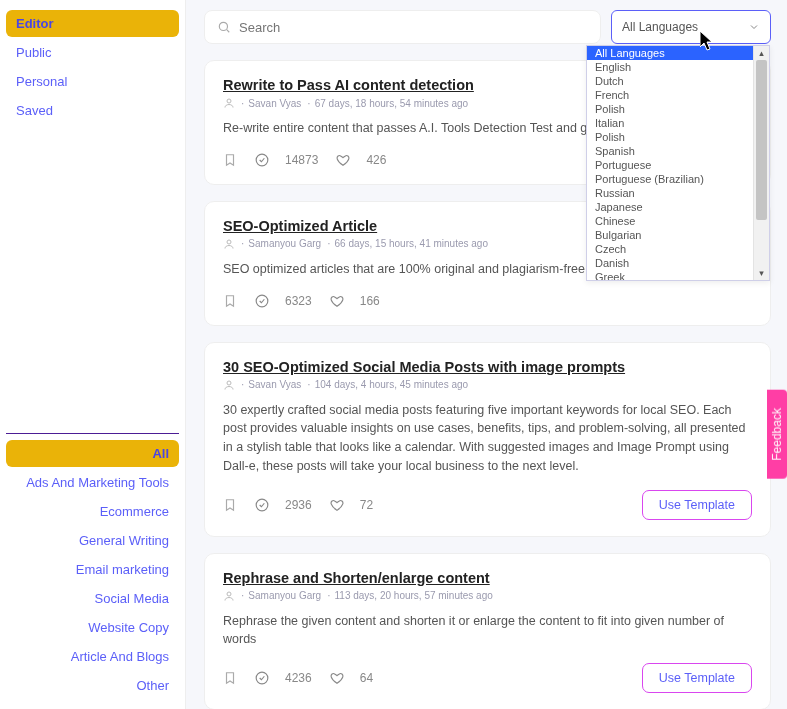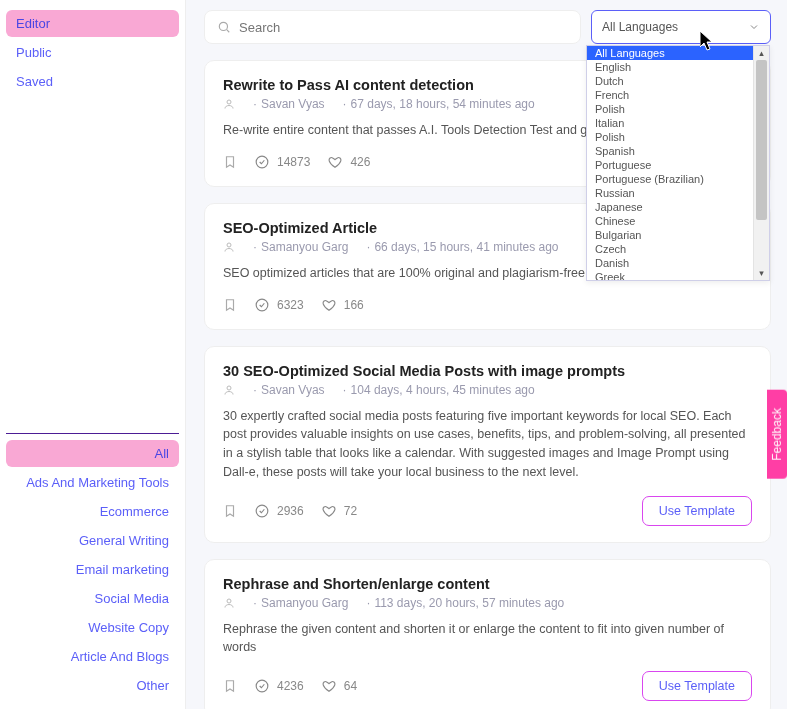--- a/index.html
+++ b/index.html
@@ -28,22 +28,23 @@
   .nav-item {
     display: block;
     padding: 6px 10px;
     border-radius: 6px;
     color: #5b5ff8;
     cursor: pointer;
     margin: 2px 0;
     font-size: 13px;
   }
   .nav-item.active {
-    background: #f9a8d4;
+    background: #eab308;
     color: #4a46e4;
+    font-weight: bold;
   }
   .main {
     flex: 1;
     padding: 10px 16px 18px 18px;
     overflow-y: auto;
     position: relative;
   }
   .topbar {
     display: flex;
     gap: 10px;
@@ -62,21 +63,21 @@
     height: 34px;
   }
   .search-wrap input {
     border: none;
     outline: none;
     flex: 1;
     font-size: 13px;
     background: transparent;
   }
   .lang-select {
-    width: 180px;
+    width: 160px;
     height: 34px;
     background: #fff;
     border: 1px solid #5b5ff8;
     border-radius: 6px;
     display: flex;
     align-items: center;
     justify-content: space-between;
     padding: 0 10px;
     font-size: 12px;
     color: #555;
@@ -142,26 +143,27 @@
     border: 1px solid #eee;
     border-radius: 10px;
     padding: 16px 18px;
     margin-top: 16px;
   }
   .card h3 {
     font-size: 14.5px;
     font-weight: 600;
     color: #222;
     margin-bottom: 4px;
+    text-decoration: underline;
   }
   .meta {
     display: flex;
-    gap: 18px;
-    align-items: center;
-    font-size: 12px;
+    gap: 6px;
+    align-items: center;
+    font-size: 10px;
     color: #9a9aae;
     margin-bottom: 10px;
   }
   .meta .dot::before { content: "·"; margin-right: 4px; }
   .desc {
     font-size: 12.5px;
     color: #555;
     line-height: 1.5;
     margin-bottom: 14px;
   }
@@ -170,21 +172,21 @@
     align-items: center;
     justify-content: space-between;
   }
   .stats {
     display: flex;
     align-items: center;
     gap: 18px;
     color: #888;
     font-size: 12px;
   }
-  .stat { display:flex; align-items:center; gap:8px;}
+  .stat { display:flex; align-items:center; gap:16px;}
   .use-btn {
     border: 1px solid #d946ef;
     color: #5b5ff8;
     background: #fff;
     border-radius: 7px;
     padding: 7px 16px;
     font-size: 12.5px;
     cursor: pointer;
   }
   .bookmark-icon { width:14px; height:16px; color:#aaa; cursor:pointer; }
@@ -215,20 +217,21 @@
   svg { display:block; }
 </style>
 </head>
 <body>
 
 <div class="app">
   <aside class="sidebar">
     <div class="group" id="side-group-top">
         <a class="nav-item active">Editor</a>
         <a class="nav-item">Public</a>
+        <a class="nav-item">Personal</a>
         <a class="nav-item">Saved</a>
       </div>
     <div class="group" id="side-group-bottom">
         <a class="nav-item active">All</a>
         <a class="nav-item">Ads And Marketing Tools</a>
         <a class="nav-item">Ecommerce</a>
         <a class="nav-item">General Writing</a>
         <a class="nav-item">Email marketing</a>
         <a class="nav-item">Social Media</a>
         <a class="nav-item">Website Copy</a>

